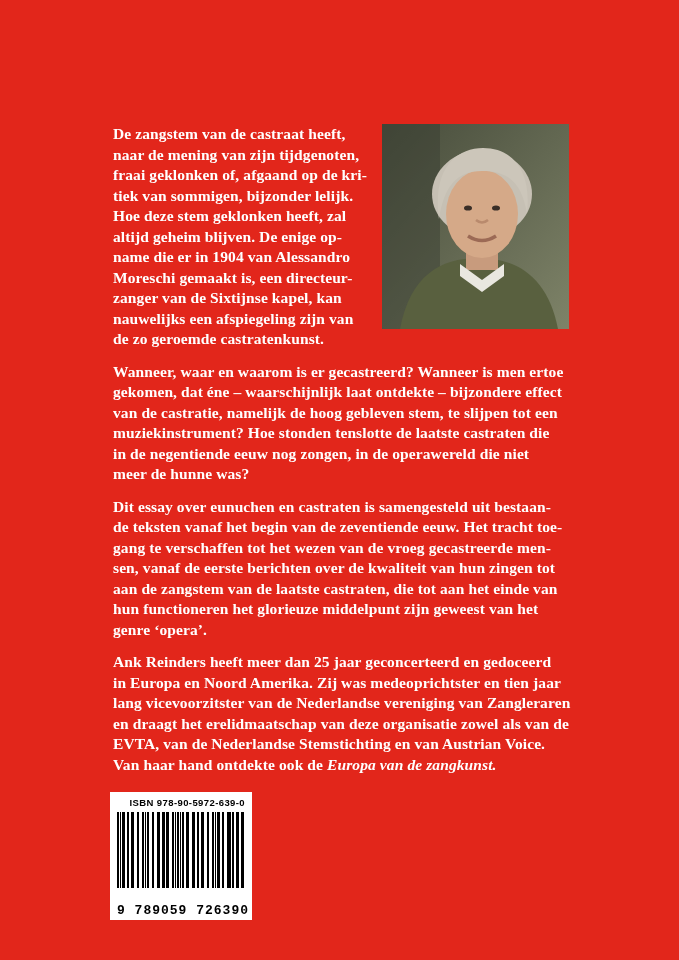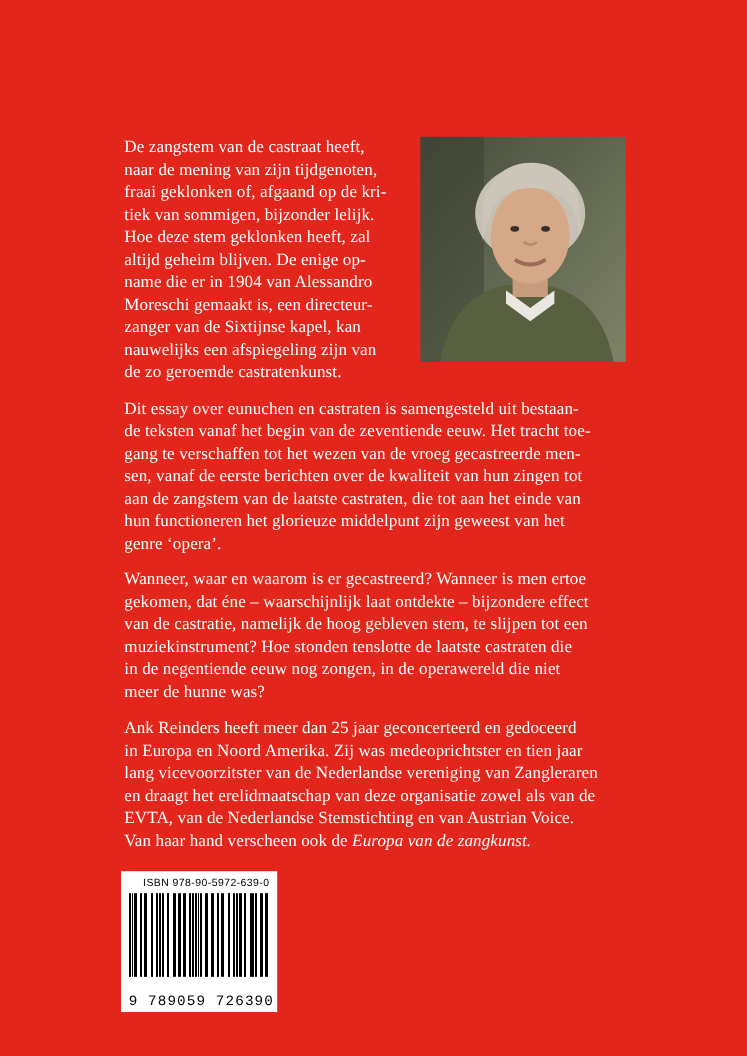--- a/index.html
+++ b/index.html
@@ -14,20 +14,21 @@
     background: var(--background);
     font-family: "Liberation Serif", serif;
   }
   .cover {
     position: relative;
     width: 679px;
     height: 960px;
     background: var(--background);
     color: var(--text);
     overflow: hidden;
+    font-weight: bold;
   }
   .content {
     position: absolute;
     left: 113px;
     top: 124px;
     width: 456px;
   }
   .para {
     font-size: 15.5px;
     line-height: 20.5px;
@@ -121,41 +122,41 @@
           <path d="M57 95 C50 45 74 24 101 24 C130 24 150 46 145 90 C140 60 128 47 100 47 C74 47 62 63 57 95 Z" fill="#ccc6ba"></path>
           <ellipse cx="86" cy="84" rx="4" ry="2.6" fill="#3a2f28"></ellipse>
           <ellipse cx="114" cy="84" rx="4" ry="2.6" fill="#3a2f28"></ellipse>
           <path d="M94 96 Q100 101 106 96" stroke="#b98a6d" stroke-width="2.5" fill="none"></path>
           <path d="M86 112 Q100 121 114 112" stroke="#9c6a55" stroke-width="3.5" fill="none"></path>
           <path d="M78 140 L100 156 L122 140 L122 152 L100 168 L78 152 Z" fill="#e9e7e0"></path>
         </svg>
       </div>
     </div>
 
+    <div class="para">Wanneer, waar en waarom is er gecastreerd? Wanneer is men ertoe
+gekomen, dat éne – waarschijnlijk laat ontdekte – bijzondere effect
+van de castratie, namelijk de hoog gebleven stem, te slijpen tot een
+muziekinstrument? Hoe stonden tenslotte de laatste castraten die
+in de negentiende eeuw nog zongen, in de operawereld die niet
+meer de hunne was?</div>
+
     <div class="para">Dit essay over eunuchen en castraten is samengesteld uit bestaan-
 de teksten vanaf het begin van de zeventiende eeuw. Het tracht toe-
 gang te verschaffen tot het wezen van de vroeg gecastreerde men-
 sen, vanaf de eerste berichten over de kwaliteit van hun zingen tot
 aan de zangstem van de laatste castraten, die tot aan het einde van
 hun functioneren het glorieuze middelpunt zijn geweest van het
 genre ‘opera’.</div>
 
-    <div class="para">Wanneer, waar en waarom is er gecastreerd? Wanneer is men ertoe
-gekomen, dat éne – waarschijnlijk laat ontdekte – bijzondere effect
-van de castratie, namelijk de hoog gebleven stem, te slijpen tot een
-muziekinstrument? Hoe stonden tenslotte de laatste castraten die
-in de negentiende eeuw nog zongen, in de operawereld die niet
-meer de hunne was?</div>
-
     <div class="para"><span>Ank Reinders heeft meer dan 25 jaar geconcerteerd en gedoceerd
 in Europa en Noord Amerika. Zij was medeoprichtster en tien jaar
 lang vicevoorzitster van de Nederlandse vereniging van Zangleraren
 en draagt het erelidmaatschap van deze organisatie zowel als van de
 EVTA, van de Nederlandse Stemstichting en van Austrian Voice.</span>
-<span class="last-line"><span>Van haar hand verscheen ook de </span><span class="italic">Europa van de zangkunst.</span></span></div>
+<span class="last-line"><span>Van haar hand ontdekte ook de </span><span class="italic">Europa van de zangkunst.</span></span></div>
 
   </div>
 
   <div class="barcode-box">
     <div class="isbn-label">ISBN 978-90-5972-639-0</div>
     <div class="bars"></div>
     <div class="digits">9 789059 726390</div>
   </div>
 </div>
 

